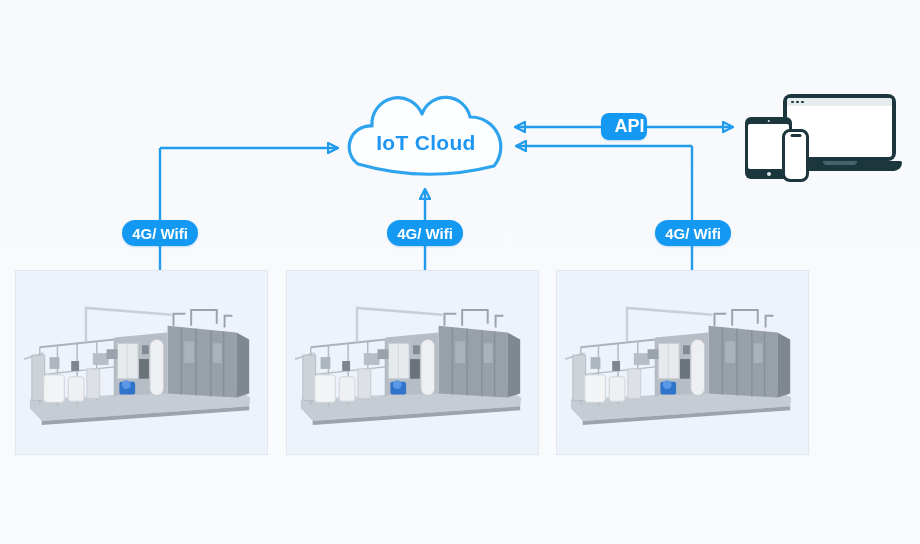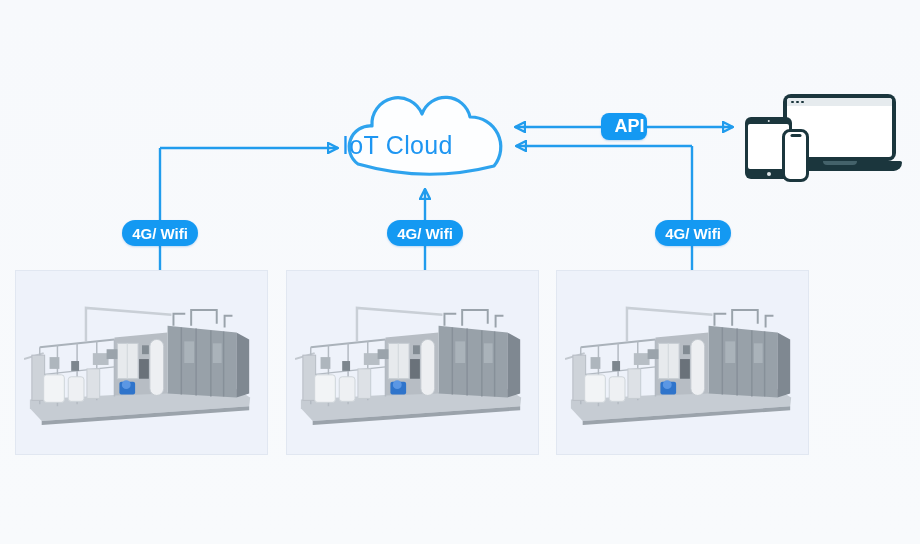--- a/index.html
+++ b/index.html
@@ -7,22 +7,22 @@
   body { font-family:"Liberation Sans", sans-serif; background:#f8fafc; overflow:hidden; }
   .canvas { position:relative; width:920px; height:544px; background:linear-gradient(180deg,#f7f9fc 0%,#f8fafc 100%); }
 
   
   .connector-layer { position:absolute; left:0; top:0; width:920px; height:544px; }
   .connector-layer path { stroke:#219ced; stroke-width:2.4; fill:none; }
 
   
   .cloud-node { position:absolute; left:342px; top:84px; width:168px; height:97px; }
   .cloud-node svg { position:absolute; inset:0; overflow:visible; }
-  .cloud-label { position:absolute; left:0; right:0; top:47px; text-align:left;
-                 font-size:25px; font-weight:400; color:#1e96f2; letter-spacing:.3px; }
+  .cloud-label { position:absolute; left:0; right:0; top:47px; text-align:center;
+                 font-size:21px; font-weight:700; color:#1e96f2; letter-spacing:.3px; }
 
   
   .chip { position:absolute; display:flex; align-items:center; justify-content:center;
           background:#1499f2; color:#ffffff; font-weight:700; border-radius:13px;
           box-shadow:0 1px 2px rgba(20,120,220,.25); }
   .chip.wifi { width:76px; height:26px; font-size:15px; }
   .chip.api  { width:46px; height:27px; font-size:18px; border-radius:8px;padding-left:11px; }
   #chip-wifi-1 { left:122px; top:220px; }
   #chip-wifi-2 { left:387px; top:220px; }
   #chip-wifi-3 { left:655px; top:220px; }

